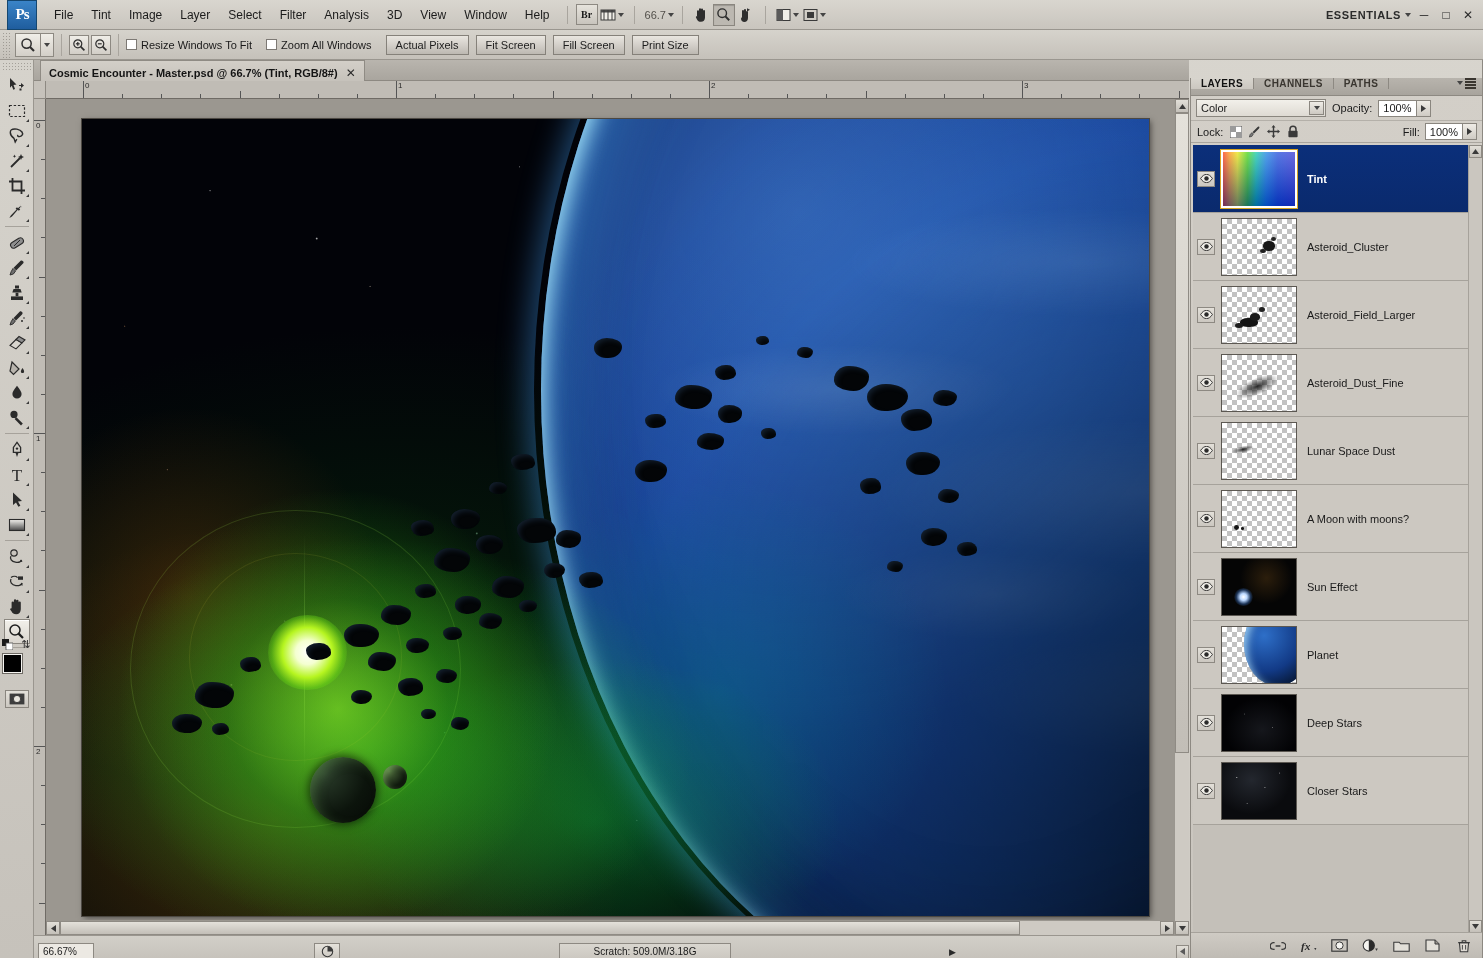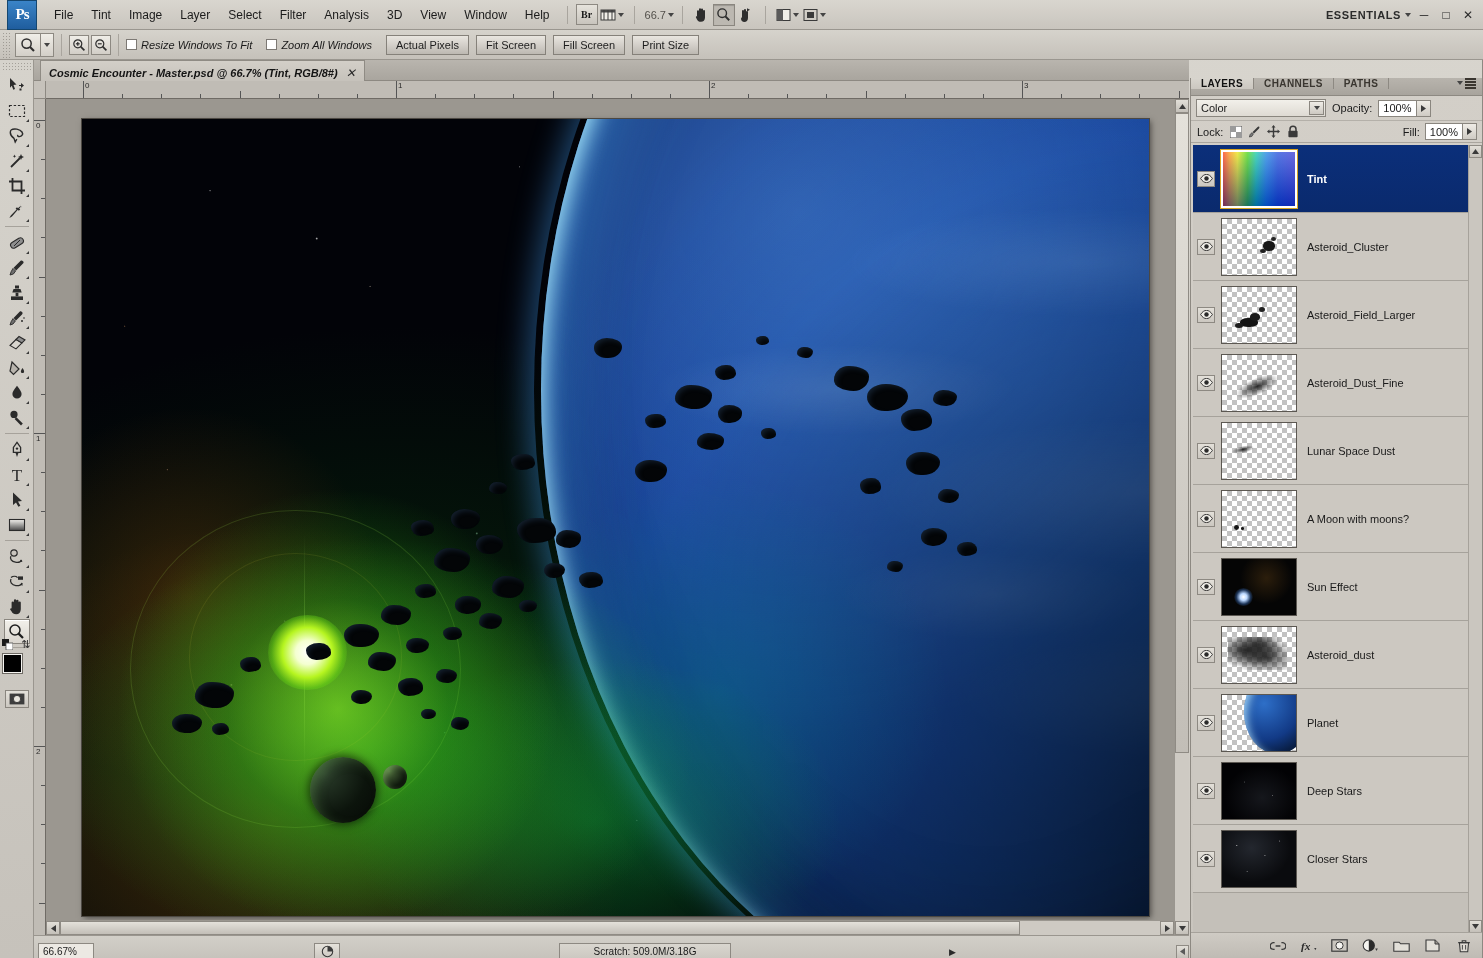--- a/index.html
+++ b/index.html
@@ -51,33 +51,33 @@
   .opt-tool { width:26px;height:24px; border:1px solid #8d8982;
     background:linear-gradient(#f0eee8,#d3cfc8); display:flex;
     align-items:center;justify-content:center; }
   .opt-drop { width:13px;height:24px; border:1px solid #8d8982;
     border-left:none; background:linear-gradient(#f0eee8,#d3cfc8);
     display:flex;align-items:center;justify-content:center; }
   .opt-sep { width:1px;height:22px;background:#a9a59e;margin:0 7px; }
   .opt-zbtn { width:20px;height:20px;border:1px solid #8d8982;
     background:linear-gradient(#efede7,#d2cec7);display:flex;
     align-items:center;justify-content:center; }
-  .chk-wrap { display:flex;align-items:center;gap:4px;margin-right:14px;font-style:italic; }
+  .chk-wrap { display:flex;align-items:center;gap:4px;margin-right:14px; }
   .chk { width:11px;height:11px;border:1px solid #7d7974;background:#fff; }
   .pbtn { height:20px;padding:0 9px;border:1px solid #85817a;
     background:linear-gradient(#e9e6e0,#bdb9b2); font-size:11px;
     display:flex;align-items:center;justify-content:center;margin-right:7px;
     color:#1d1d1d; }
 
   
   #tabbar { position:absolute; left:34px; top:60px; width:1155px; height:21px;
     background:linear-gradient(#b9b5ae,#a9a59e); border-bottom:1px solid #8d8982; }
   #doctab { position:absolute; left:6px; top:0; height:21px;
     background:linear-gradient(#d3cfc8,#c3bfb8); border:1px solid #8f8b84;
-    border-bottom:none; display:flex; align-items:center; padding:12px 8px; gap:8px;font-style:italic; }
+    border-bottom:none; display:flex; align-items:center; padding:12px 8px; gap:8px; }
   #doctab-title { font-size:11px; font-weight:bold; color:#141414; }
   #doctab-close { font-size:12px; color:#2a2a2a; line-height:1; }
 
   
   #toolbox { position:absolute; left:0; top:60px; width:34px; height:898px;
     background:linear-gradient(#d6d3cc,#c6c2bb); border-right:1px solid #9a968f; }
   #tb-grip { width:30px;height:10px;margin:2px auto 1px;
     background-image:radial-gradient(#8e8a83 34%,transparent 36%);
     background-size:3px 3px; opacity:.7; }
   .tool { width:26px;height:25px;margin:0 auto; position:relative;
@@ -1002,37 +1002,20 @@
               <div class="eye">
                 <svg width="13" height="9" viewBox="0 0 13 9">
                   <path d="M.6 4.5C2.4 1.6 4.4.4 6.5.4s4.1 1.2 5.9 4.1c-1.8 2.9-3.8 4.1-5.9 4.1S2.4 7.4.6 4.5z" fill="#f0eee8" stroke="#2a2a2a" stroke-width=".9"></path>
                   <circle cx="6.5" cy="4.5" r="2.2" fill="#2a2a2a"></circle>
                 </svg>
               </div>
             </div>
             <div class="thumbcell">
               <div class="thumb">
                 <div class="checker"></div>
-                <div style="position:absolute;left:8%;top:18%;width:80%;height:60%;background:radial-gradient(ellipse at 30% 40%,rgba(30,30,30,.92),transparent 60%),radial-gradient(ellipse at 64% 62%,rgba(35,35,35,.85),transparent 62%),radial-gradient(ellipse at 52% 24%,rgba(25,25,25,.8),transparent 58%)"></div>
-              </div>
-            </div>
-            <div class="lname">Asteroid_dust</div>
-          </div>
-          <div class="layer">
-            <div class="eyecell">
-              <div class="eye">
-                <svg width="13" height="9" viewBox="0 0 13 9">
-                  <path d="M.6 4.5C2.4 1.6 4.4.4 6.5.4s4.1 1.2 5.9 4.1c-1.8 2.9-3.8 4.1-5.9 4.1S2.4 7.4.6 4.5z" fill="#f0eee8" stroke="#2a2a2a" stroke-width=".9"></path>
-                  <circle cx="6.5" cy="4.5" r="2.2" fill="#2a2a2a"></circle>
-                </svg>
-              </div>
-            </div>
-            <div class="thumbcell">
-              <div class="thumb">
-                <div class="checker"></div>
                 <div style="position:absolute;left:30%;top:-44%;width:90%;height:150%;border-radius:50%;background:radial-gradient(circle at 30% 40%,#2e6fc8,#123a86 52%,#061632 82%);box-shadow:inset 5px 4px 9px -2px rgba(170,225,255,.85)"></div>
               </div>
             </div>
             <div class="lname">Planet</div>
           </div>
           <div class="layer">
             <div class="eyecell">
               <div class="eye">
                 <svg width="13" height="9" viewBox="0 0 13 9">
                   <path d="M.6 4.5C2.4 1.6 4.4.4 6.5.4s4.1 1.2 5.9 4.1c-1.8 2.9-3.8 4.1-5.9 4.1S2.4 7.4.6 4.5z" fill="#f0eee8" stroke="#2a2a2a" stroke-width=".9"></path>

